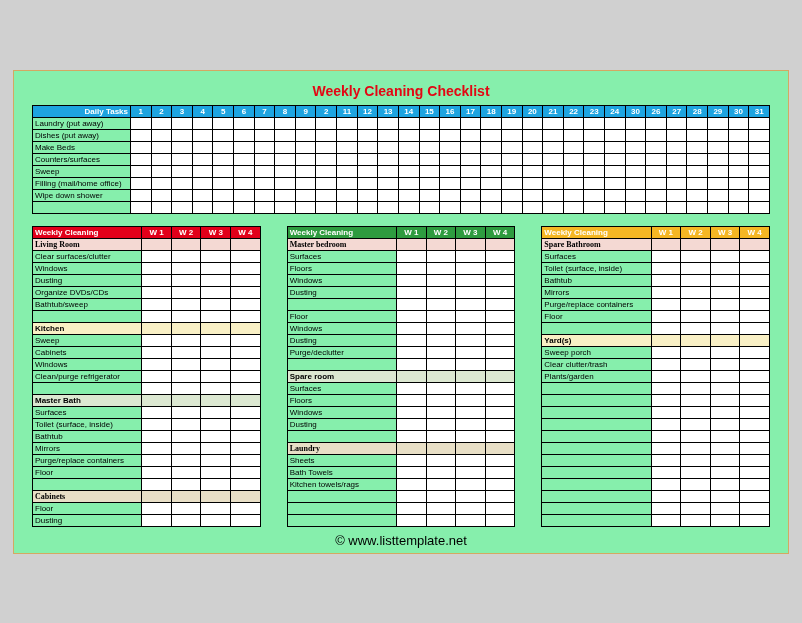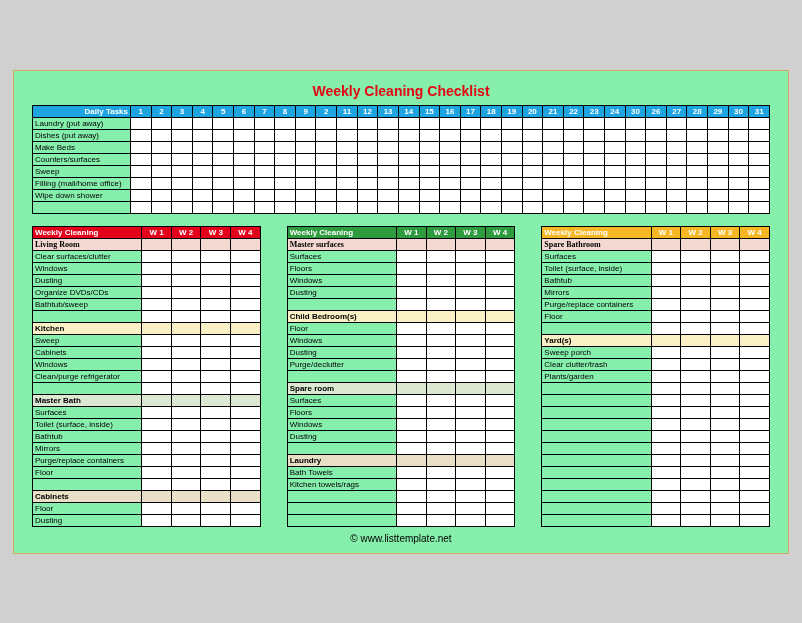--- a/index.html
+++ b/index.html
@@ -73,26 +73,26 @@
   .hdr-red td, .hdr-red th { background: #e2001a; }
   .hdr-green td, .hdr-green th { background: #2e9b3f; }
   .hdr-orange td, .hdr-orange th { background: #f5b724; }
   .section-row td.section-label {
     font-weight: bold;
     text-align: left;
   }
   .sec-pink { background: #f4d9d3; font-family: Liberation Serif, serif; }
   .sec-yellow { background: #f9f0c5; }
   .sec-green { background: #dce8d1; margin-top: 47px; }
-  .sec-tan { background: #e8dfc6; }
+  .sec-tan { background: #e8dfc6; font-family: Liberation Serif, serif; }
   .task-cell { text-align: left; }
   .empty-cell { background: #fff; }
   .footer {
     text-align: center;
-    font-size: 10px;
+    font-size: 13px;
     color: #000;
     margin-top: 6px;
   }
 </style>
 </head>
 <body>
 
 <div class="page">
   <div class="title">Weekly Cleaning Checklist</div>
 
@@ -596,21 +596,21 @@
       <table class="weekly-table">
         <tbody id="col-green-body">
             <tr class="whdr hdr-green">
               <td class="lbl task-col">Weekly Cleaning</td>
               <td class="wcol">W 1</td>
               <td class="wcol">W 2</td>
               <td class="wcol">W 3</td>
               <td class="wcol">W 4</td>
             </tr>
             <tr class="section-row">
-              <td class="section-label task-col sec-pink">Master surfaces</td>
+              <td class="section-label task-col sec-pink">Master bedroom</td>
               <td class="wcol sec-pink"></td>
               <td class="wcol sec-pink"></td>
               <td class="wcol sec-pink"></td>
               <td class="wcol sec-pink"></td>
             </tr>
             <tr>
               <td class="task-cell task-col">Surfaces</td>
               <td class="wcol empty-cell"></td>
               <td class="wcol empty-cell"></td>
               <td class="wcol empty-cell"></td>
@@ -636,27 +636,20 @@
               <td class="wcol empty-cell"></td>
               <td class="wcol empty-cell"></td>
               <td class="wcol empty-cell"></td>
             </tr>
             <tr>
               <td class="task-cell task-col"></td>
               <td class="wcol empty-cell"></td>
               <td class="wcol empty-cell"></td>
               <td class="wcol empty-cell"></td>
               <td class="wcol empty-cell"></td>
-            </tr>
-            <tr class="section-row">
-              <td class="section-label task-col sec-yellow">Child Bedroom(s)</td>
-              <td class="wcol sec-yellow"></td>
-              <td class="wcol sec-yellow"></td>
-              <td class="wcol sec-yellow"></td>
-              <td class="wcol sec-yellow"></td>
             </tr>
             <tr>
               <td class="task-cell task-col">Floor</td>
               <td class="wcol empty-cell"></td>
               <td class="wcol empty-cell"></td>
               <td class="wcol empty-cell"></td>
               <td class="wcol empty-cell"></td>
             </tr>
             <tr>
               <td class="task-cell task-col">Windows</td>
@@ -727,20 +720,27 @@
               <td class="wcol empty-cell"></td>
               <td class="wcol empty-cell"></td>
               <td class="wcol empty-cell"></td>
             </tr>
             <tr class="section-row">
               <td class="section-label task-col sec-tan">Laundry</td>
               <td class="wcol sec-tan"></td>
               <td class="wcol sec-tan"></td>
               <td class="wcol sec-tan"></td>
               <td class="wcol sec-tan"></td>
+            </tr>
+            <tr>
+              <td class="task-cell task-col">Sheets</td>
+              <td class="wcol empty-cell"></td>
+              <td class="wcol empty-cell"></td>
+              <td class="wcol empty-cell"></td>
+              <td class="wcol empty-cell"></td>
             </tr>
             <tr>
               <td class="task-cell task-col">Bath Towels</td>
               <td class="wcol empty-cell"></td>
               <td class="wcol empty-cell"></td>
               <td class="wcol empty-cell"></td>
               <td class="wcol empty-cell"></td>
             </tr>
             <tr>
               <td class="task-cell task-col">Kitchen towels/rags</td>

